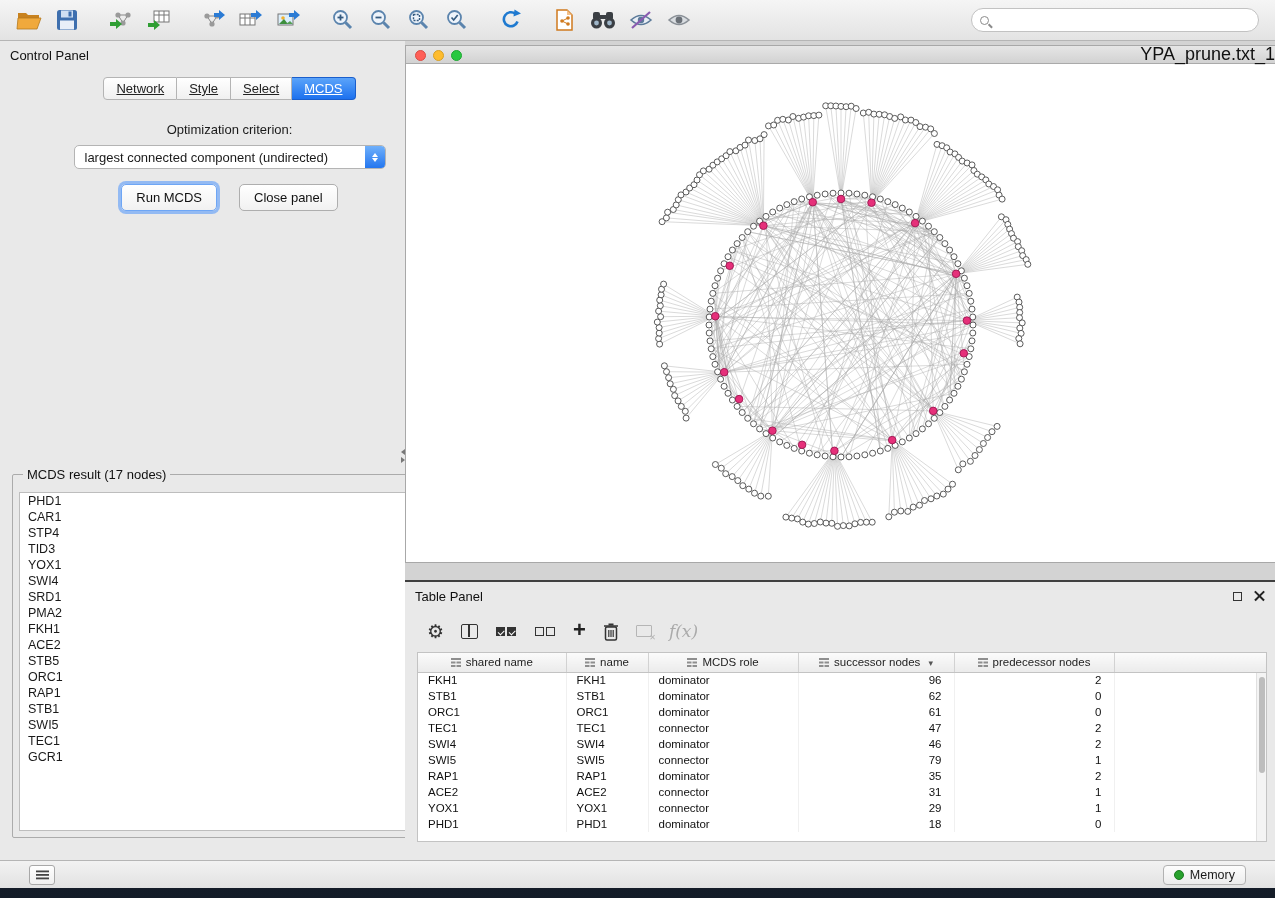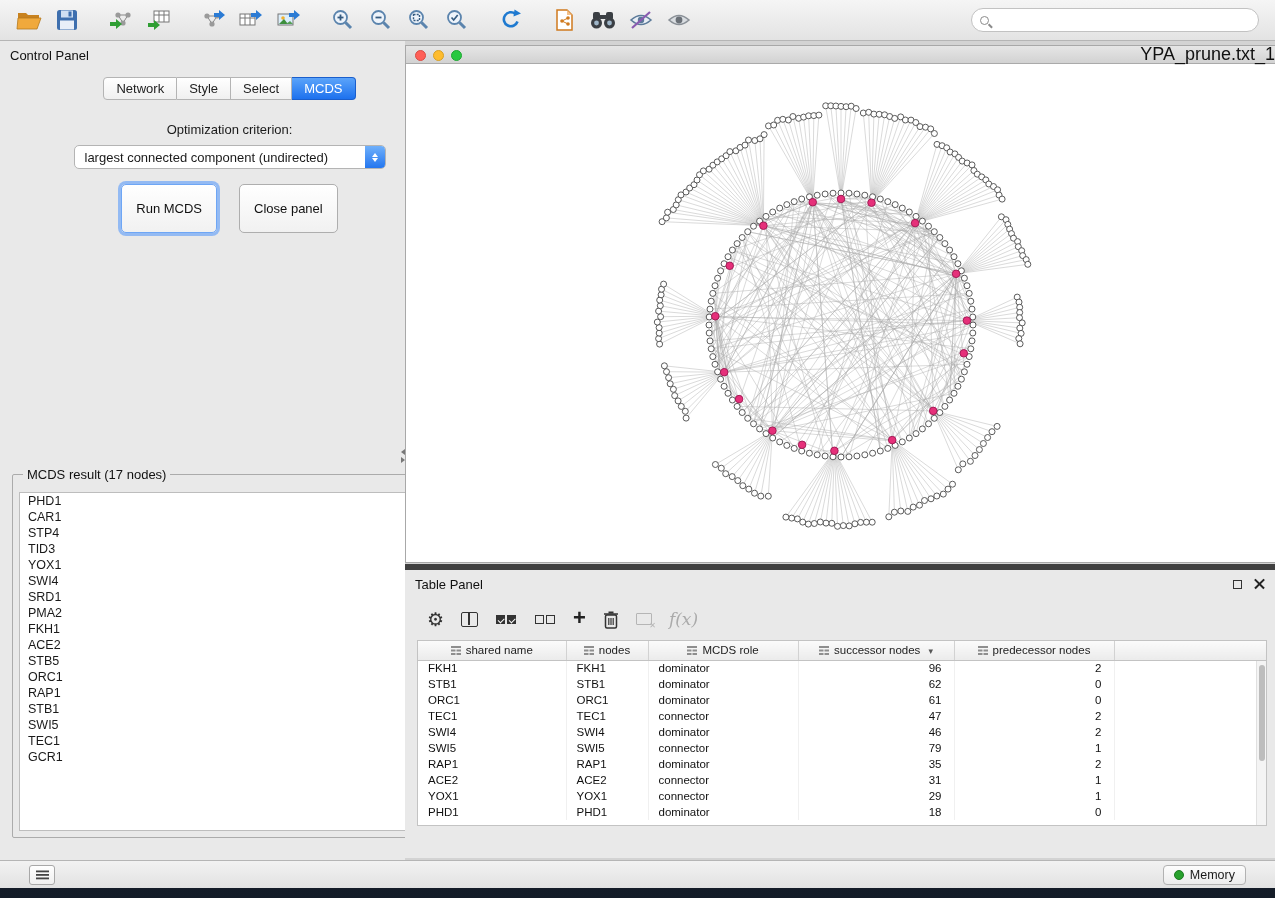--- a/index.html
+++ b/index.html
@@ -18,32 +18,32 @@
 
   
   .control-panel { position:absolute; left:0; top:41px; width:460px; height:819px; background:#e9e9e9; border-right:1px solid #b9b9b9; }
   .panel-head { height:28px; display:flex; align-items:center; padding:0 10px; font-size:13px; color:#111; }
   .panel-head .spacer { flex:1; }
   .float-ic { width:9px; height:9px; border:1.3px solid #333; margin-right:12px; }
   .close-ic { width:11px; height:11px; position:relative; }
   .close-ic::before,.close-ic::after { content:""; position:absolute; left:-1px; top:4.5px; width:13px; height:1.8px; background:#222; }
   .close-ic::before { transform:rotate(45deg); } .close-ic::after { transform:rotate(-45deg); }
   .seg-tabs { display:flex; justify-content:center; margin-top:8px; }
-  .seg { padding:3px 12px; font-size:13px; background:linear-gradient(#ffffff,#f0f0f0); border:1px solid #b4b4b4; border-left-width:0; color:#222; }
+  .seg { padding:3px 12px; font-size:13px; background:linear-gradient(#ffffff,#f0f0f0); border:1px solid #b4b4b4; border-left-width:0; color:#222;text-decoration:underline; }
   .seg:first-child { border-left-width:1px; border-radius:4px 0 0 4px; }
   .seg:last-child { border-radius:0 4px 4px 0; }
   .seg.active { background:linear-gradient(#5ba4fa,#1d71ee); border-color:#1a5ecc; color:#fff; }
   .opt-label { text-align:center; margin-top:22px; font-size:13px; }
   .dropdown { margin:8px auto 0; width:312px; height:24px; background:#fff; border:1px solid #b4b4b4; border-radius:5px; display:flex; align-items:center; position:relative; font-size:13px; }
   .dropdown .dtext { padding-left:10px; flex:1; white-space:nowrap; overflow:hidden; }
   .dstepper { width:20px; height:22px; border-radius:0 4px 4px 0; background:linear-gradient(#6fb0fb,#2476ef); display:flex; flex-direction:column; align-items:center; justify-content:center; gap:1px; }
   .tri-up { width:0; height:0; border-left:3.5px solid transparent; border-right:3.5px solid transparent; border-bottom:4.5px solid #fff; }
   .tri-dn { width:0; height:0; border-left:3.5px solid transparent; border-right:3.5px solid transparent; border-top:4.5px solid #fff; }
   .btnrow { display:flex; justify-content:center; gap:22px; margin-top:15px; }
-  .mac-btn { padding:16px 14px; font-size:13px; background:linear-gradient(#ffffff,#f1f1f1); border:1px solid #aeaeae; border-radius:5px; color:#111; }
+  .mac-btn { padding:5px 14px; font-size:13px; background:linear-gradient(#ffffff,#f1f1f1); border:1px solid #aeaeae; border-radius:5px; color:#111; }
   .mac-btn.focused { box-shadow:0 0 0 3px rgba(90,155,250,.6); border-color:#6ea6f5; }
   .result-fs { position:absolute; left:12px; right:12px; top:426px; bottom:22px; border:1px solid #ababab; border-radius:2px; padding:6px; }
   .result-fs legend { font-size:13px; padding:0 4px; margin-left:4px; color:#111; }
   .listbox { position:absolute; inset:10px 6px 6px 6px; background:#fff; border:1px solid #bdbdbd; overflow:hidden; }
   .list-item { height:16px; line-height:16px; font-size:12.5px; padding-left:8px; }
 
   .split-handle { position:absolute; left:399px; top:447px; width:7px; height:18px; display:flex; flex-direction:column; align-items:center; justify-content:center; gap:2px; }
   .split-handle i { display:block; width:0; height:0; border-top:3px solid transparent; border-bottom:3px solid transparent; }
   .h-l { border-right:4px solid #777; } .h-r { border-left:4px solid #777; }
 
@@ -54,21 +54,21 @@
   .network-window { position:absolute; left:405px; top:45px; width:870px; height:518px; background:#fff; border:1px solid #a8a8a8; border-right:none; }
   .net-titlebar { height:18px; background:linear-gradient(#e6e6e6,#d2d2d2); border-bottom:1px solid #aaa; position:relative; text-align:right; font-size:18px; line-height:17px; color:#111; }
   .dots { position:absolute; left:9px; top:3.5px; display:flex; gap:7px; }
   .dot { width:11px; height:11px; border-radius:50%; }
   .dot.red { background:#ff5f57; border:0.5px solid #d94c44; }
   .dot.yel { background:#febc2e; border:0.5px solid #d8a024; }
   .dot.grn { background:#28c840; border:0.5px solid #1fa733; }
   .net-canvas { width:868px; height:498px; display:block; }
 
   
-  .table-panel { position:absolute; left:405px; top:564px; width:870px; height:294px; background:#e9e9e9; border-top:6px solid #404040; }
+  .table-panel { position:absolute; left:405px; top:580px; width:870px; height:294px; background:#e9e9e9; border-top:2px solid #404040; }
   .tp-toolbar { height:42px; display:flex; align-items:center; padding-left:22px; gap:17px; }
   .ticon { display:flex; align-items:center; justify-content:center; height:26px; }
   .gear { font-size:19px; color:#333; line-height:1; }
   .colic { width:17px; height:15px; border:1.8px solid #333; border-radius:2px; position:relative; }
   .colic::after { content:""; position:absolute; left:6px; top:-1px; width:1.8px; height:13px; background:#333; }
   .cb { width:9px; height:9px; border:1.4px solid #333; display:inline-block; margin:0 1px; position:relative; }
   .cb.checked { background:#333; }
   .cb.checked::after { content:""; position:absolute; left:1px; top:2px; width:5px; height:2.5px; border-left:1.6px solid #fff; border-bottom:1.6px solid #fff; transform:rotate(-45deg); }
   .plus { font-size:22px; font-weight:bold; color:#222; line-height:1; margin-top:-2px; }
   .fx { font-family:"DejaVu Serif", serif; font-style:italic; font-size:17px; color:#aaa; }
@@ -1086,21 +1086,21 @@
                     </g>
                   </svg></span><span class="hlabel">shared name</span></th>
               <th><span class="hicon"><svg width="10" height="9" viewBox="0 0 10 9">
                     <g fill="#8e8e8e">
                       <rect x="0" y="0" width="10" height="2"></rect>
                       <rect x="0" y="3.5" width="4.5" height="2"></rect>
                       <rect x="5.5" y="3.5" width="4.5" height="2"></rect>
                       <rect x="0" y="7" width="4.5" height="2"></rect>
                       <rect x="5.5" y="7" width="4.5" height="2"></rect>
                     </g>
-                  </svg></span><span class="hlabel">nodes</span></th>
+                  </svg></span><span class="hlabel">name</span></th>
               <th><span class="hicon"><svg width="10" height="9" viewBox="0 0 10 9">
                     <g fill="#8e8e8e">
                       <rect x="0" y="0" width="10" height="2"></rect>
                       <rect x="0" y="3.5" width="4.5" height="2"></rect>
                       <rect x="5.5" y="3.5" width="4.5" height="2"></rect>
                       <rect x="0" y="7" width="4.5" height="2"></rect>
                       <rect x="5.5" y="7" width="4.5" height="2"></rect>
                     </g>
                   </svg></span><span class="hlabel">MCDS role</span></th>
               <th><span class="hicon"><svg width="10" height="9" viewBox="0 0 10 9">

